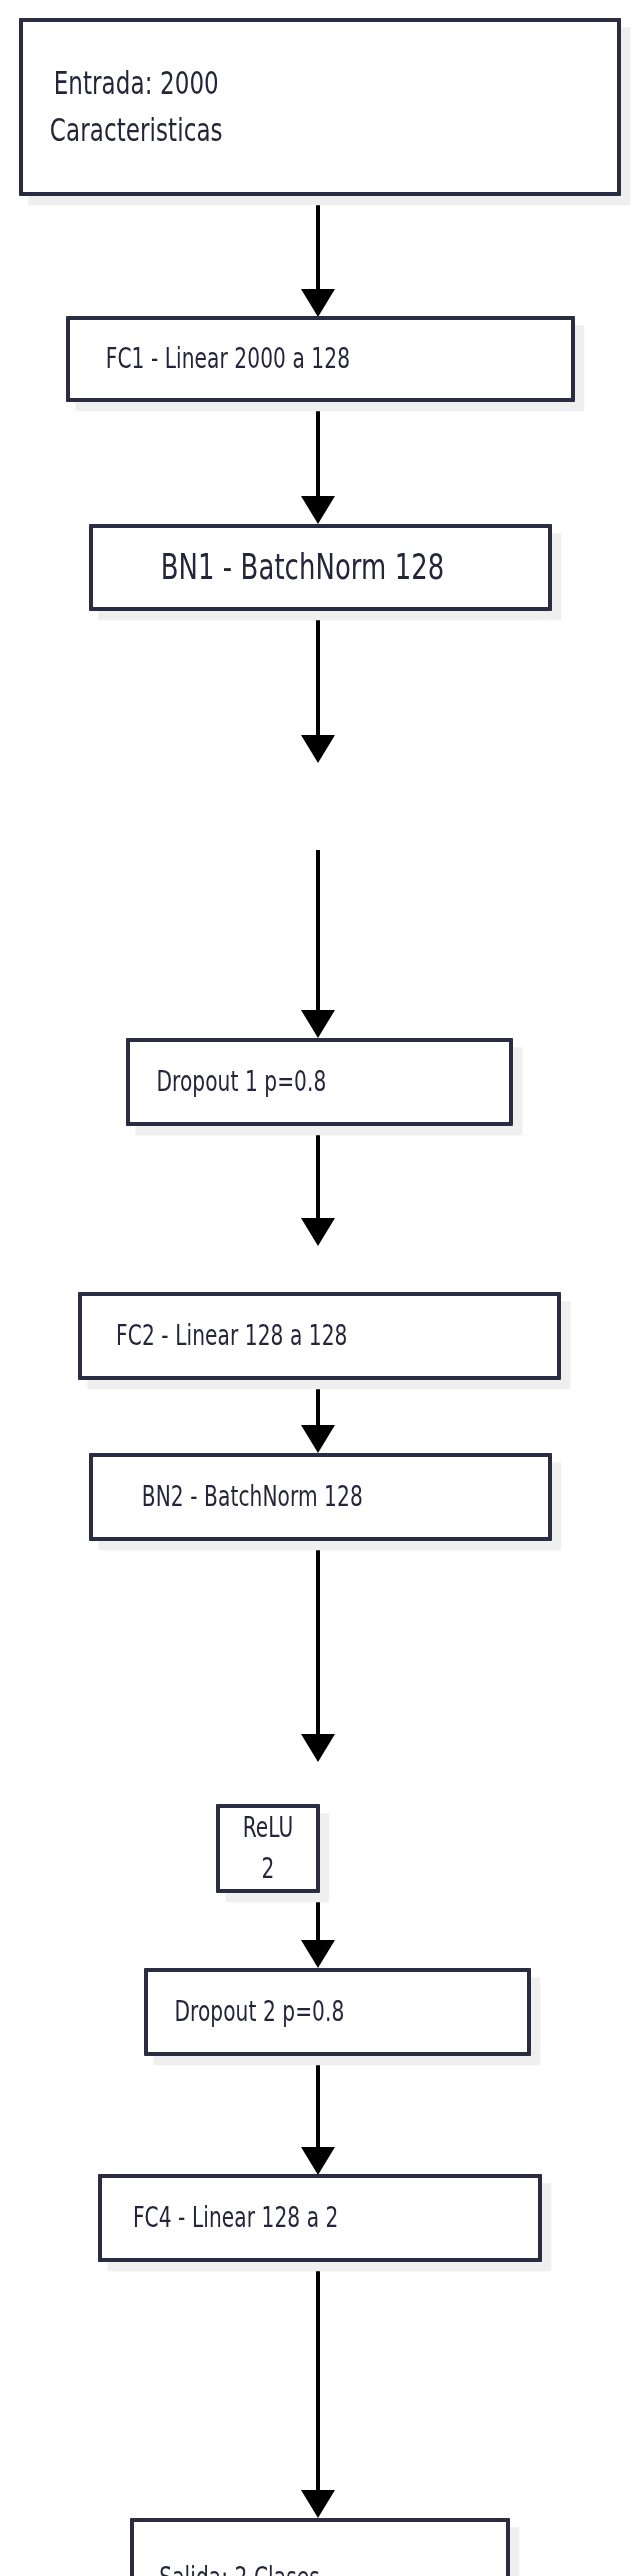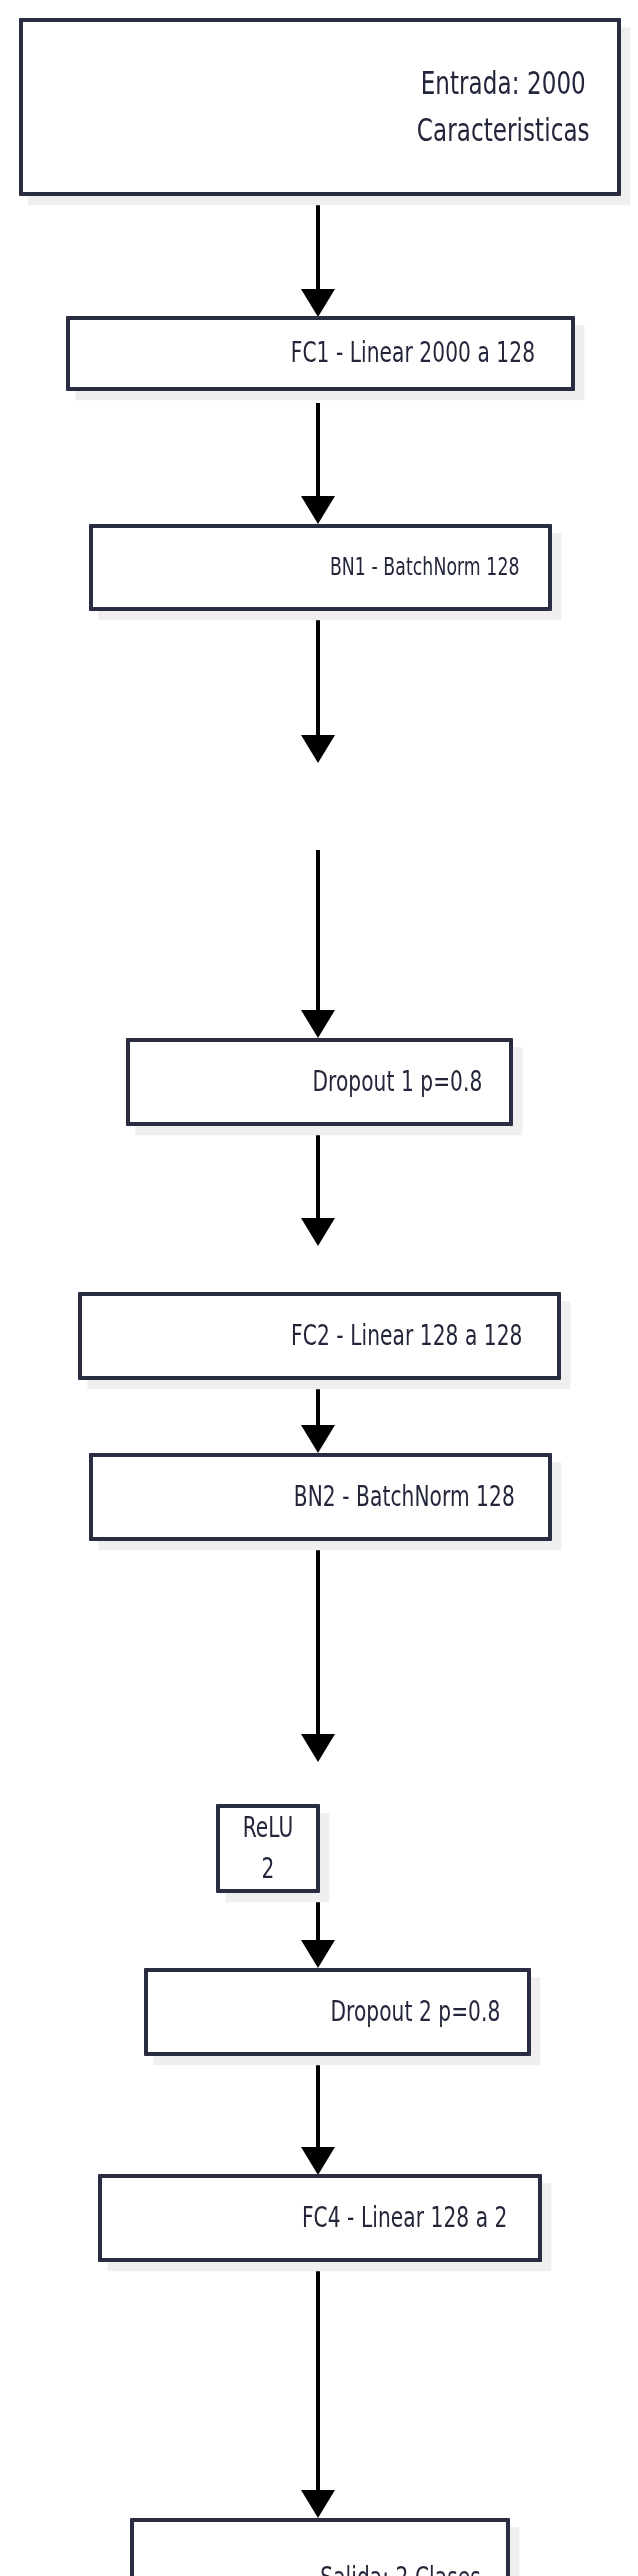--- a/index.html
+++ b/index.html
@@ -22,42 +22,42 @@
 
   
   .node {
     position: absolute;
     box-sizing: border-box;
     background: #ffffff;
     border: 4.1px solid #2a2d42;
     border-radius: 1px;
     display: flex;
     align-items: center;
-    justify-content: flex-end;
+    justify-content: flex-start;
     text-align: center;
     color: #23263a;
     line-height: 1.45;
     letter-spacing: 0.1px;
     box-shadow: 9.3px 9.3px 0 0 #efefef;
     font-weight: 400;
     font-stretch: condensed;
     z-index: 2;
   }
   .node .node-label {
     display: block;
     white-space: pre-line;
     padding: 0 5.2px;
     transform: scaleX(0.80);
     transform-origin: center center;
   }
 
   
   #node-entrada   { left:18.5px;  top:17.5px;   width:602px; height:178px; font-size:32px; }
-  #node-fc1       { left:66px; top:316px;  width:509px;  height:75px; font-size:28px; }
-  #node-bn1       { left:89px; top:524px; width:463px;  height:87px; font-size:24px; }
+  #node-fc1       { left:66px; top:316px;  width:509px;  height:86px; font-size:28px; }
+  #node-bn1       { left:89px; top:524px; width:463px;  height:87px; font-size:36px;padding-left:27px; }
   #node-relu1     { left:216px; top:762px; width:104px;  height:88px; font-size:28px; }
   #node-dropout1  { left:126px; top:1038px; width:387px;  height:88px; font-size:28px; }
   #node-fc2       { left:78px; top:1246px; width:483px;  height:88px; font-size:28px;margin-top:46px; }
   #node-bn2       { left:89px; top:1453px; width:463px;  height:88px; font-size:28px;padding-left:16px; }
   #node-relu2     { left:216px; top:1762px; width:104px;  height:89px; font-size:28px;margin-top:42px; }
   #node-dropout2  { left:126px; top:1968px; width:387px;  height:88px; font-size:28px;margin-left:18px; }
   #node-fc4       { left:98px; top:2174px; width:444px;  height:88px; font-size:28px; }
   #node-salida    { left:130px; top:2518px; width:380px;  height:121px; font-size:28px; }
 
   

